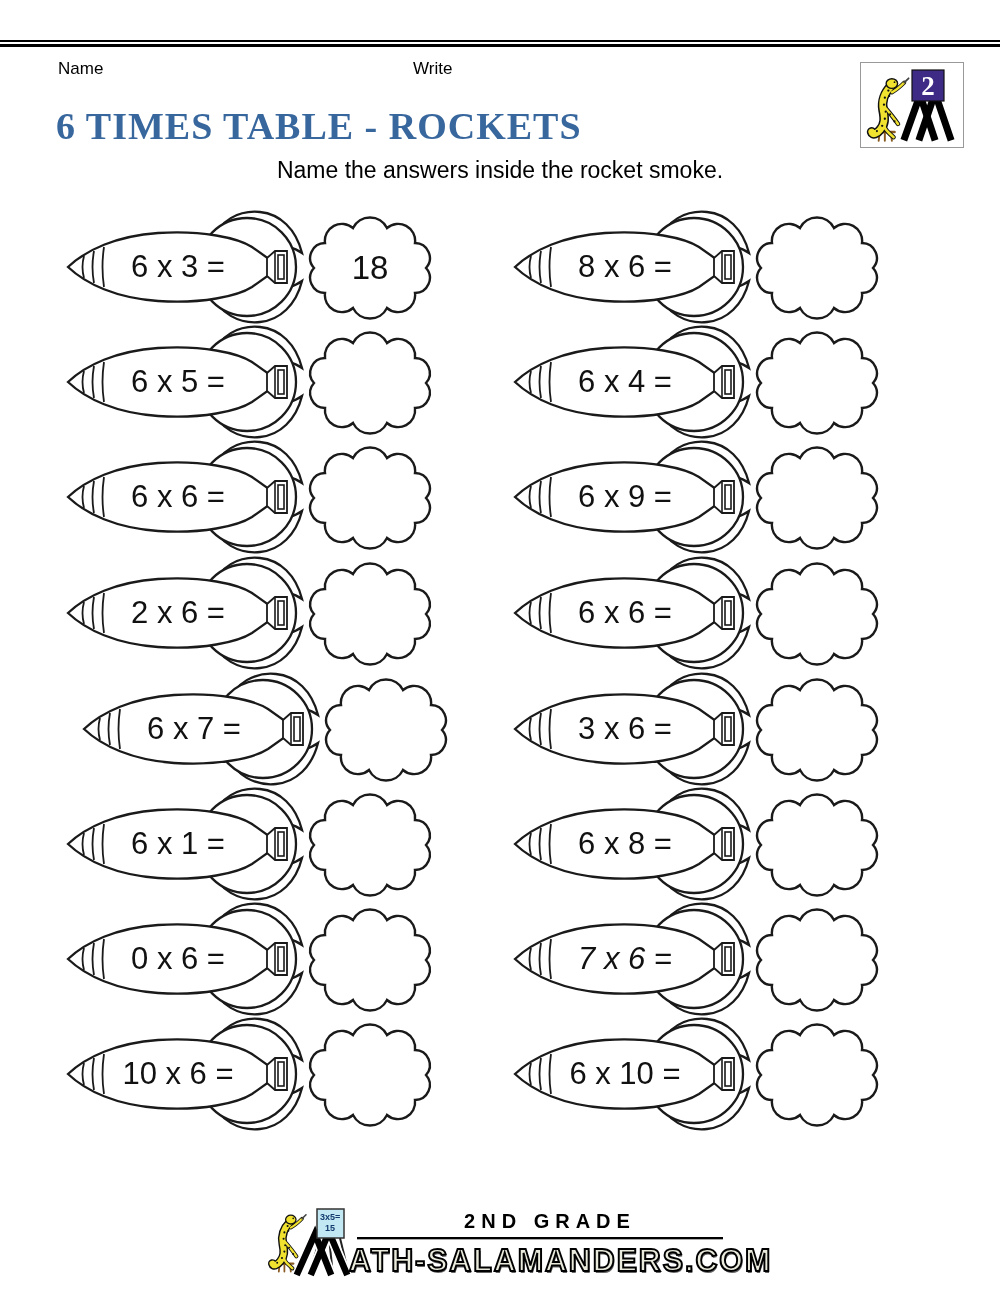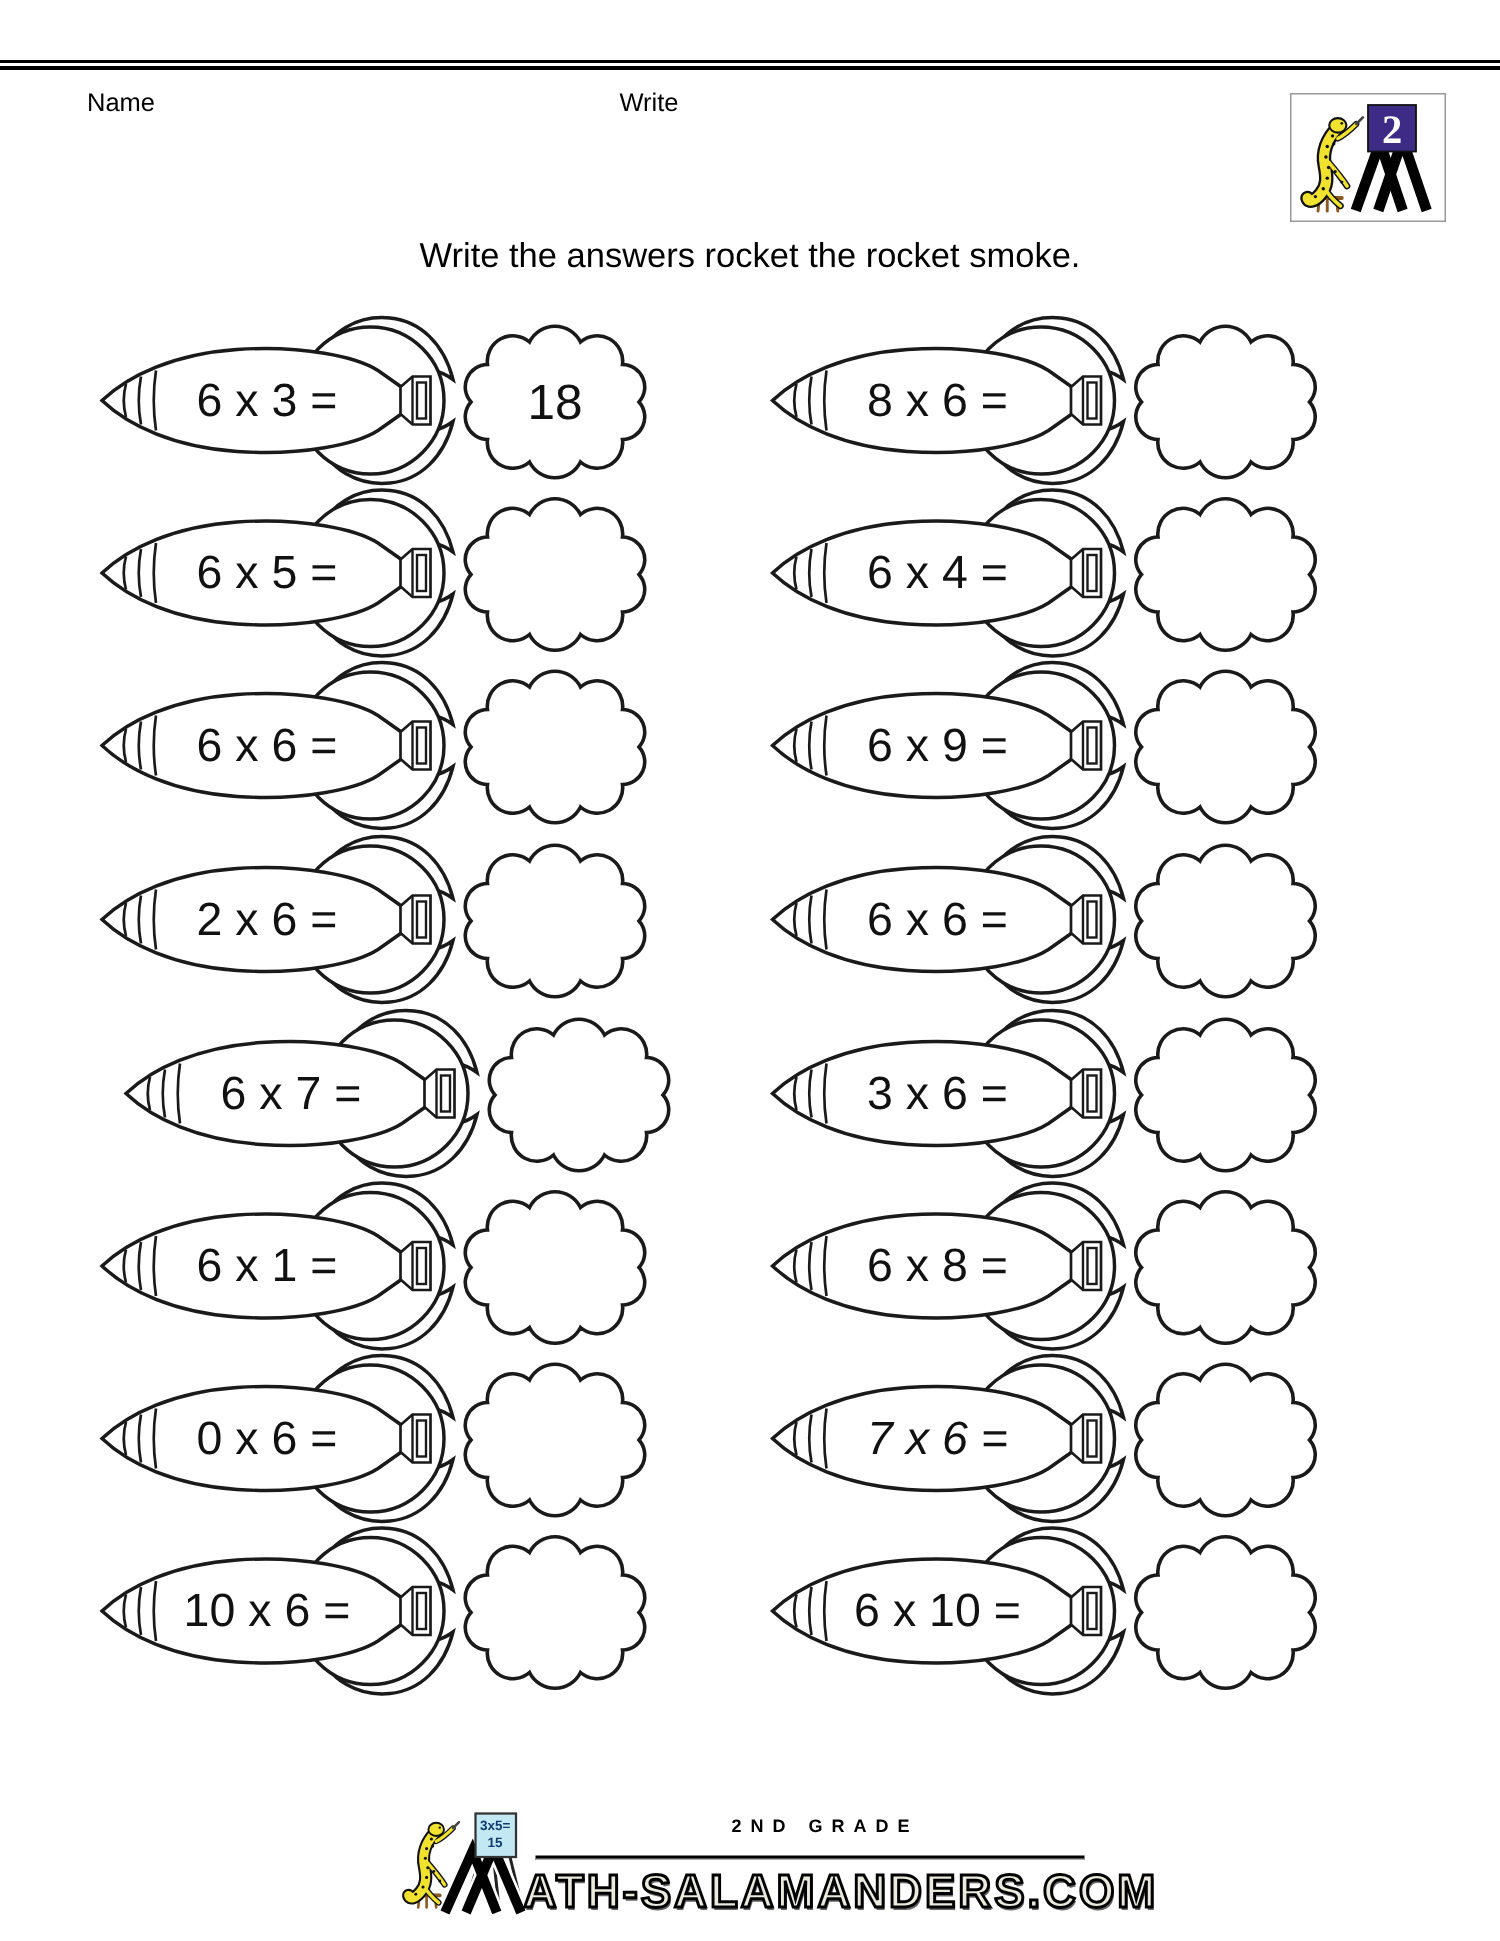--- a/index.html
+++ b/index.html
@@ -26,21 +26,21 @@
     position:absolute;left:860px;top:62px;width:102px;height:84px;
     border:1px solid #999;background:#fff;box-sizing:content-box;
   }
   .row{position:absolute;width:380px;height:124px;pointer-events:none;}
   .row svg{display:block;width:380px;height:124px;}
   .problem-label{font-family:"Liberation Sans",sans-serif;font-size:31px;fill:#111;}
   .answer-text{font-family:"Liberation Sans",sans-serif;font-size:33px;fill:#111;}
   #footer-graphic{position:absolute;left:262px;top:1198px;width:130px;height:96px;}
   #footer-grade{
     position:absolute;left:400px;top:1210px;width:300px;text-align:center;
-    font-size:12px;font-weight:bold;letter-spacing:6px;color:#000;white-space:nowrap;
+    font-size:20px;font-weight:bold;letter-spacing:6px;color:#000;white-space:nowrap;
   }
   #footer-rule{position:absolute;left:357px;top:1237px;width:366px;height:2px;
     background:#000;border-bottom:1px solid #aaa;}
   #footer-site{
     position:absolute;left:349px;top:1243px;
     font-size:31px;font-weight:bold;letter-spacing:2px;white-space:nowrap;
     color:#ebebdd;-webkit-text-stroke:2px #000;
     text-shadow:1px 2px 0 #666;
     transform:scaleX(0.98);transform-origin:left center;
   }
@@ -117,21 +117,22 @@
       <g stroke="#000" stroke-width="7" fill="none" stroke-linecap="square">
         <path d="M 44 74 L 59 32 L 73 74"></path>
         <path d="M 59 74 L 74 30 L 89 74"></path>
       </g>
       <use href="#salamander" transform="translate(8,10) scale(0.88)"></use>
       <rect x="51" y="7" width="32" height="31" fill="#3d2b85" stroke="#111" stroke-width="1.2"></rect>
       <text class="logo-num" x="67" y="32" font-size="27" text-anchor="middle">2</text>
     </svg>
   </div>
 
-  <div id="instruction">Write the answers rocket the rocket smoke.</div>
+  <div id="page-title">6 TIMES TABLE - ROCKETS</div>
+  <div id="instruction">Name the answers inside the rocket smoke.</div>
 
   <div id="worksheet">
       <div class="row" style="left: 60px; top: 205px;">
     <svg viewBox="0 0 380 124">
       <use href="#rocket-shape"></use>
       <use href="#cloud-shape"></use>
       <text class="problem-label" x="118" y="72" text-anchor="middle">6 x 3 =</text>
       <text class="answer-text" x="310" y="74" text-anchor="middle">18</text>
     </svg>
   </div>

